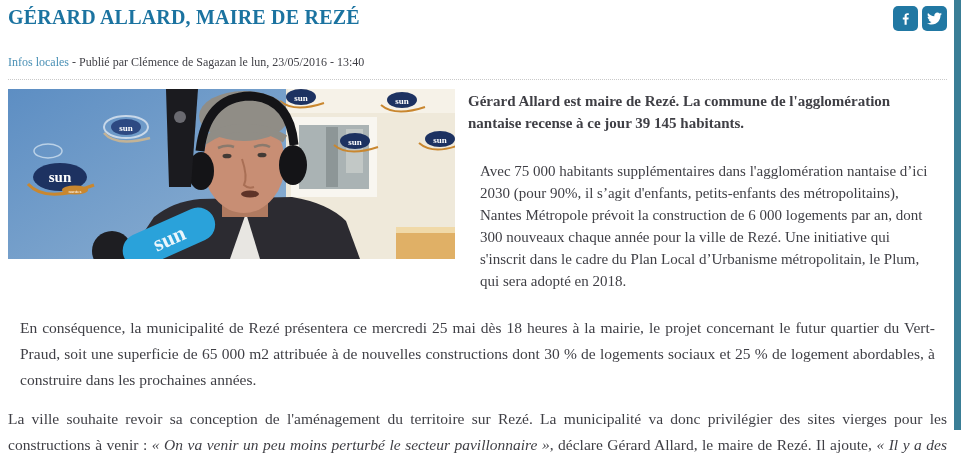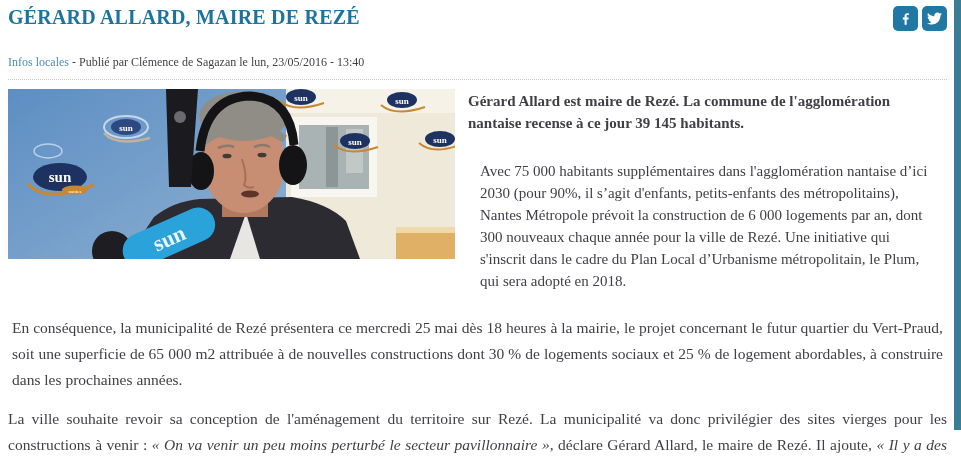--- a/index.html
+++ b/index.html
@@ -16,21 +16,21 @@
   .social-btn svg{width:15px;height:15px;fill:#ffffff;display:block;}
   .byline{margin-top:23px;font-size:12px;line-height:17px;color:#3f3f45;}
   .byline a{color:#4a90b5;text-decoration:none;cursor:pointer;}
   .divider{border-bottom:1px dotted #c9c9c9;height:0;margin-top:8px;}
   .top-section{display:flex;gap:13px;margin-top:9px;}
   .photo{width:447px;height:170px;flex:none;display:block;}
   .col{flex:1;font-size:15px;line-height:22px;text-align:left;hyphens:auto;}
   .intro{font-weight:700;margin:1px 0 26px;}
   .p0{margin:12px;}
   .wide{font-size:15.5px;line-height:26px;text-align:justify;hyphens:auto;}
-  .p-consequence{margin:11px 4px 0;}
+  .p-consequence{margin:11px 12px 0;}
   .p-ville{margin:13px 0 0;}
   .quote{font-style:italic;}
   .scrollbar{position:absolute;top:0;right:0;width:7px;height:430px;background:#3a7e96;cursor:pointer;}
 </style>
 </head>
 <body>
 
 <div class="page">
 
   <div class="content">

